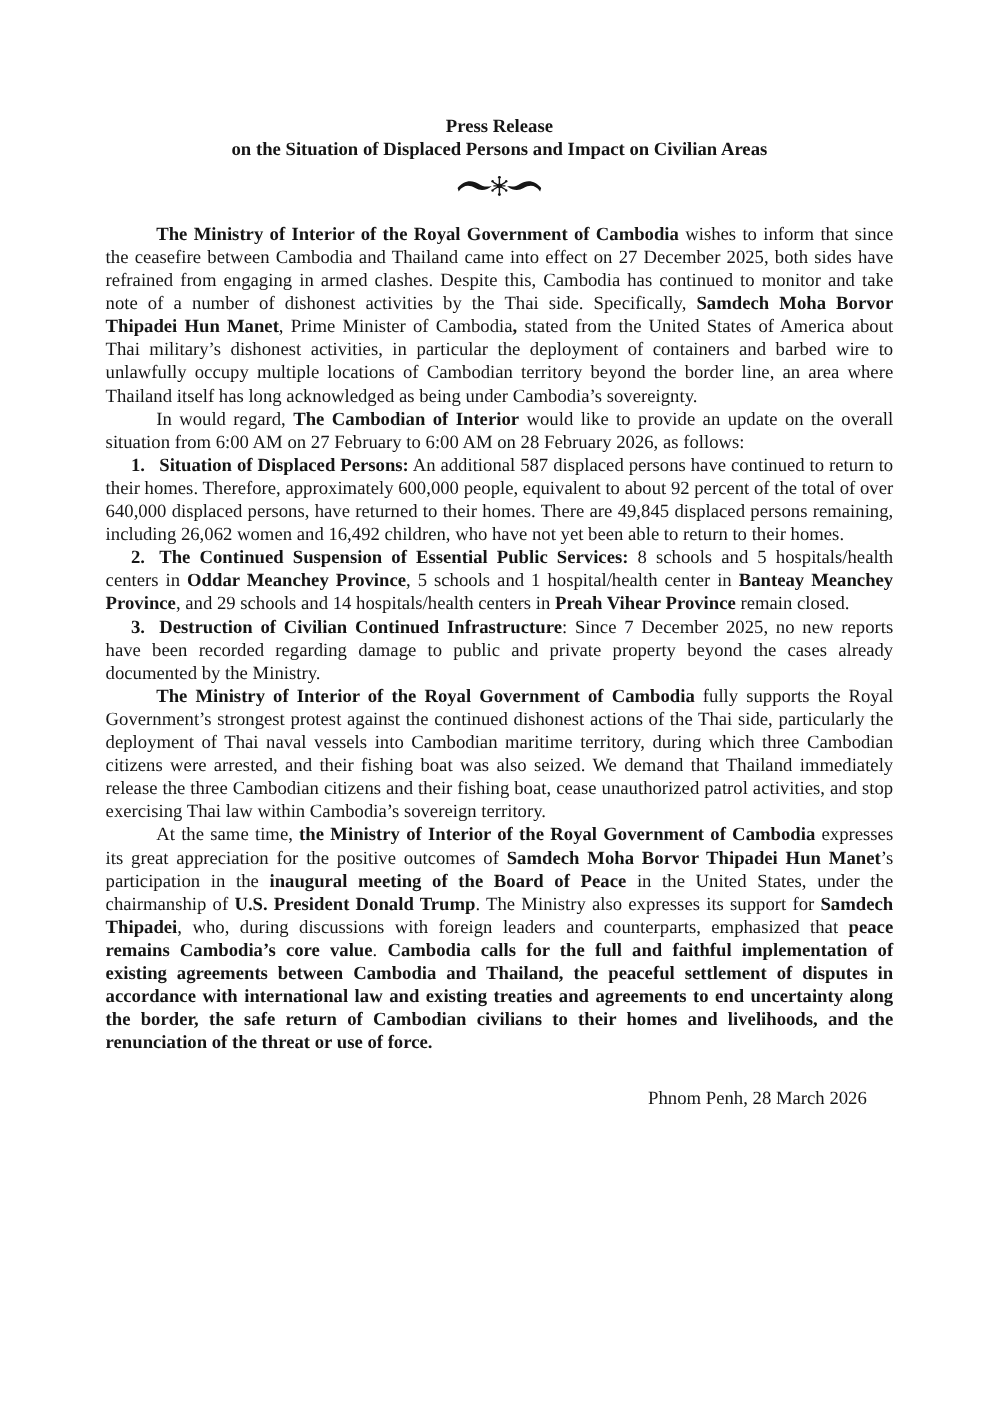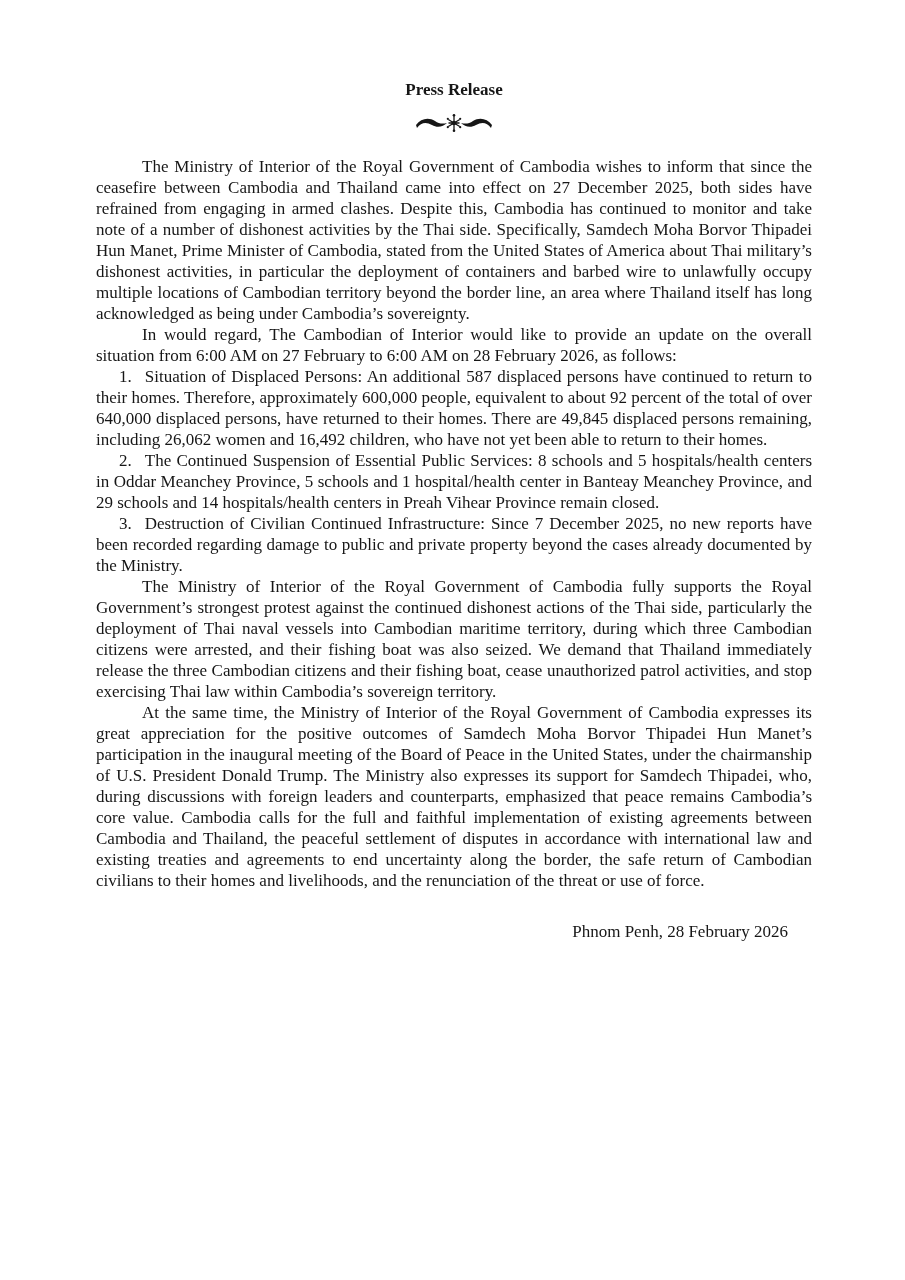--- a/index.html
+++ b/index.html
@@ -7,21 +7,21 @@
   .page {
     position: relative;
     width: 905px;
     height: 1280px;
     margin: 0 auto;
     background: var(--page, #ffffff);
     color: var(--ink, #161616);
     font-family: "Liberation Serif", "DejaVu Serif", serif;
     font-size: 17px;
     line-height: 21px;
-    padding: 79px 93px 0 96px;
+    padding: 104px 93px 0 96px;
     overflow: hidden;
   }
   .title-block { text-align: center; }
   .title-line {
     font-weight: 700;
     text-align: center;
     font-size: 17px;
     line-height: 21px;
     margin: 0;
   }
@@ -32,37 +32,38 @@
     color: var(--ink, #222);
   }
   .ornament svg { display: inline-block; vertical-align: top; }
   .doc-body { margin-top: 20px; }
   .doc-body p {
     margin: 0;
     text-align: justify;
   }
   .doc-body p.para { text-indent: 46px; }
   .doc-body p.list { text-indent: 23px; }
-  .doc-body b { font-weight: 400; }
+  .doc-body b { font-weight: 700; }
   .tab { display: inline-block; width: 13px; }
   .dateline {
     margin-top: 30px;
     text-align: right;
     padding-right: 24px;
     font-size: 17px;
     line-height: 21px;
   }
 </style>
 </head>
 <body>
 
 <div class="page">
 
   <header class="title-block">
     <div class="title-line">Press Release</div>
+    <div class="title-line">on the Situation of Displaced Persons and Impact on Civilian Areas</div>
   </header>
 
   <div class="ornament">
     <svg width="80" height="22" viewBox="0 0 80 22" aria-hidden="true">
       <g fill="currentColor">
         <path d="M2 13 C7 6 15 5 21 9 C25 12 29 12 33 11 C29 15 23 16 18 13 C12 9.5 7 10.5 3 16 Z"></path>
         <path d="M78 13 C73 6 65 5 59 9 C55 12 51 12 47 11 C51 15 57 16 62 13 C68 9.5 73 10.5 77 16 Z"></path>
         <circle cx="40" cy="11" r="2.2"></circle>
         <circle cx="40" cy="3.2" r="1.3"></circle>
         <circle cx="40" cy="18.8" r="1.3"></circle>
@@ -80,15 +81,15 @@
   <main class="doc-body" id="doc-body">
       <p class="para"><b>The Ministry of Interior of the Royal Government of Cambodia</b><span> wishes to inform that since the ceasefire between Cambodia and Thailand came into effect on 27 December 2025, both sides have refrained from engaging in armed clashes. Despite this, Cambodia has continued to monitor and take note of a number of dishonest activities by the Thai side. Specifically, </span><b>Samdech Moha Borvor Thipadei Hun Manet</b><span>, Prime Minister of Cambodia</span><b>,</b><span> stated from the United States of America about Thai military’s dishonest activities, in particular the deployment of containers and barbed wire to unlawfully occupy multiple locations of Cambodian territory beyond the border line, an area where Thailand itself has long acknowledged as being under Cambodia’s sovereignty.</span></p>
       <p class="para"><span>In would regard, </span><b>The Cambodian of Interior</b><span> would like to provide an update on the overall situation from 6:00 AM on 27 February to 6:00 AM on 28 February 2026, as follows:</span></p>
       <p class="list"><b>1.</b><span class="tab"></span><b>Situation of Displaced Persons:</b><span> An additional 587 displaced persons have continued to return to their homes. Therefore, approximately 600,000 people, equivalent to about 92 percent of the total of over 640,000 displaced persons, have returned to their homes. There are 49,845 displaced persons remaining, including 26,062 women and 16,492 children, who have not yet been able to return to their homes.</span></p>
       <p class="list"><b>2.</b><span class="tab"></span><b>The Continued Suspension of Essential Public Services:</b><span> 8 schools and 5 hospitals/health centers in </span><b>Oddar Meanchey Province</b><span>, 5 schools and 1 hospital/health center in </span><b>Banteay Meanchey Province</b><span>, and 29 schools and 14 hospitals/health centers in </span><b>Preah Vihear Province</b><span> remain closed.</span></p>
       <p class="list"><b>3.</b><span class="tab"></span><b>Destruction of Civilian Continued Infrastructure</b><span>: Since 7 December 2025, no new reports have been recorded regarding damage to public and private property beyond the cases already documented by the Ministry.</span></p>
       <p class="para"><b>The Ministry of Interior of the Royal Government of Cambodia</b><span> fully supports the Royal Government’s strongest protest against the continued dishonest actions of the Thai side, particularly the deployment of Thai naval vessels into Cambodian maritime territory, during which three Cambodian citizens were arrested, and their fishing boat was also seized. We demand that Thailand immediately release the three Cambodian citizens and their fishing boat, cease unauthorized patrol activities, and stop exercising Thai law within Cambodia’s sovereign territory.</span></p>
       <p class="para"><span>At the same time, </span><b>the Ministry of Interior of the Royal Government of Cambodia</b><span> expresses its great appreciation for the positive outcomes of </span><b>Samdech Moha Borvor Thipadei Hun Manet</b><span>’s participation in the </span><b>inaugural meeting of the Board of Peace</b><span> in the United States, under the chairmanship of </span><b>U.S. President Donald Trump</b><span>. The Ministry also expresses its support for </span><b>Samdech Thipadei</b><span>, who, during discussions with foreign leaders and counterparts, emphasized that </span><b>peace remains Cambodia’s core value</b><span>. </span><b>Cambodia calls for the full and faithful implementation of existing agreements between Cambodia and Thailand, the peaceful settlement of disputes in accordance with international law and existing treaties and agreements to end uncertainty along the border, the safe return of Cambodian civilians to their homes and livelihoods, and the renunciation of the threat or use of force.</b></p>
     </main>
 
-  <footer class="dateline">Phnom Penh, 28 February 2026</footer>
+  <footer class="dateline">Phnom Penh, 28 March 2026</footer>
 
 </div>
 
 </body></html>

